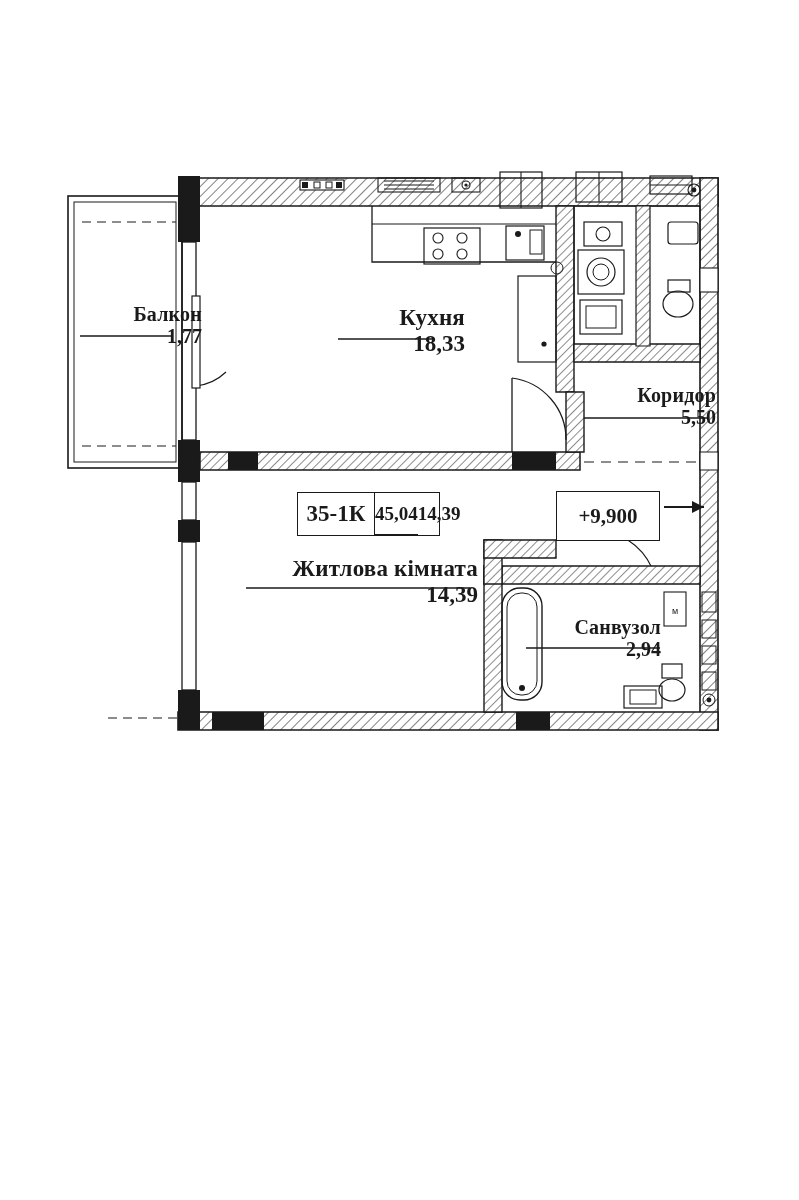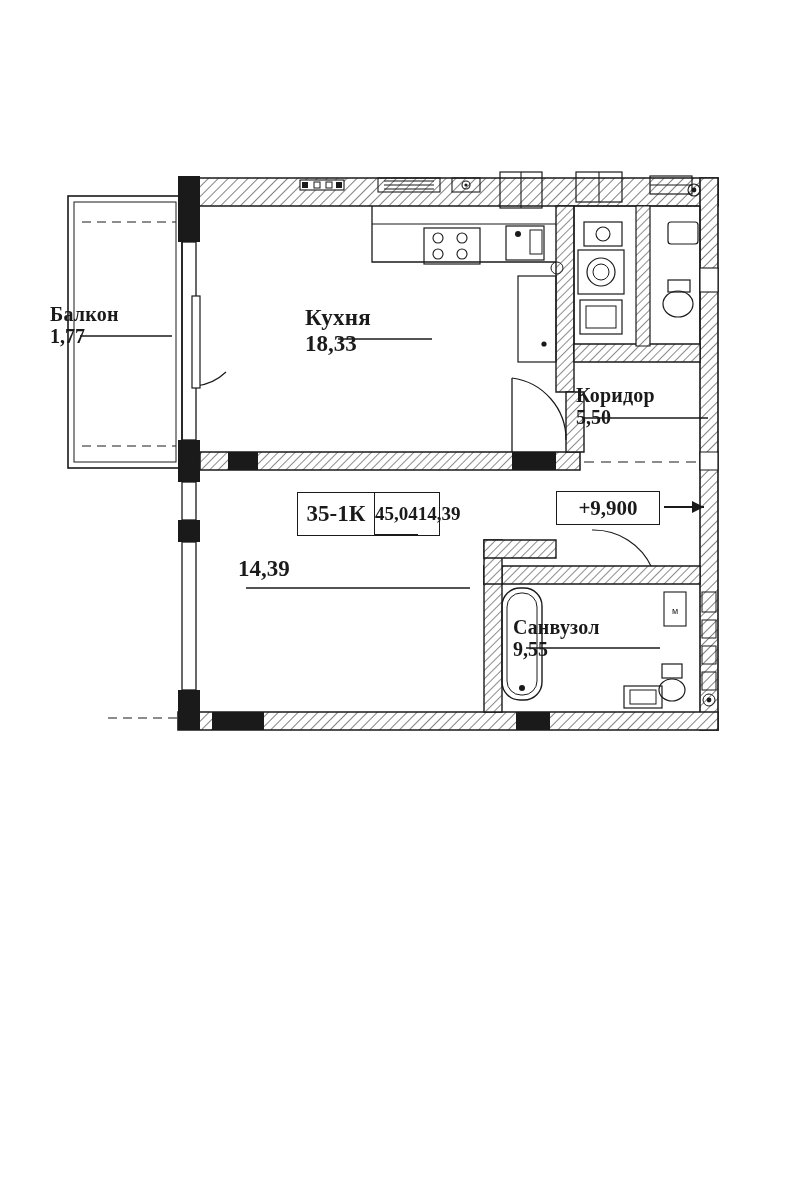--- a/index.html
+++ b/index.html
@@ -17,21 +17,21 @@
   }
   #floorplan {
     position: absolute;
     left: 0;
     top: 0;
     width: 799px;
     height: 1200px;
   }
   .label-group {
     position: absolute;
-    text-align: left;
+    text-align: right;
     line-height: 1.12;
     white-space: nowrap;
   }
   .room-name {
     font-size: 23px;
     font-weight: bold;
     letter-spacing: 0.2px;
   }
   .room-area {
     font-size: 23px;
@@ -77,21 +77,21 @@
   .type-box .areas .a.first {
     border-bottom: 1.6px solid #1a1a1a;
   }
 
   
   .level-box {
     position: absolute;
     left: 556px;
     top: 491px;
     width: 104px;
-    height: 34px;
+    height: 50px;
     border: 1.6px solid #1a1a1a;
     box-sizing: border-box;
     display: flex;
     align-items: center;
     justify-content: center;
     font-size: 21px;
     font-weight: bold;
     background: #ffffff;
   }
 </style>
@@ -265,26 +265,27 @@
   <div class="room-name">Кухня</div>
   <div class="room-area">18,33</div>
 </div>
 
 <div class="label-group" style="left:576px; top:384px; width:140px;">
   <div class="room-name small-name">Коридор</div>
   <div class="room-area small-area">5,50</div>
 </div>
 
 <div class="label-group" style="left:238px; top:556px; width:240px;">
+  <div class="room-name">Житлова кімната</div>
   <div class="room-area">14,39</div>
 </div>
 
 <div class="label-group" style="left:513px; top:616px; width:148px;">
   <div class="room-name small-name">Санвузол</div>
-  <div class="room-area small-area">9,55</div>
+  <div class="room-area small-area">2,94</div>
 </div>
 
 <div class="type-box">
   <div class="code">35-1К</div>
   <div class="areas">
     <div class="a first">45,04</div>
     <div class="a">14,39</div>
   </div>
 </div>
 

